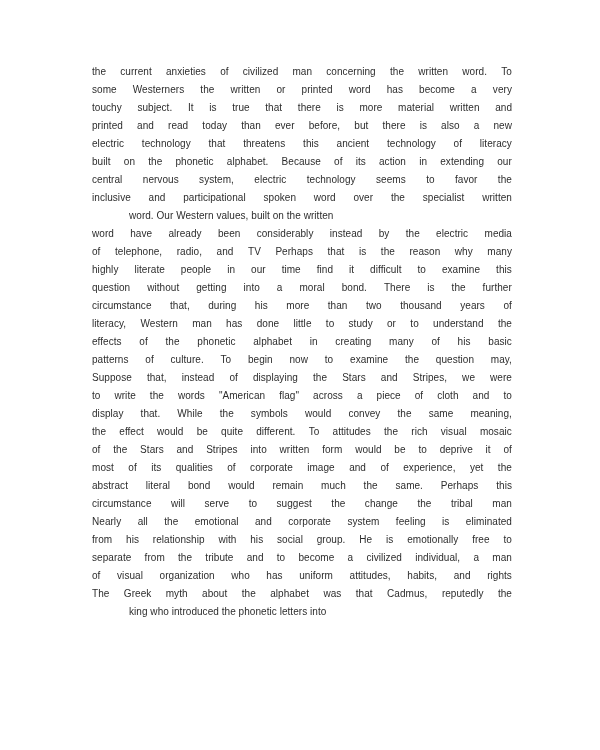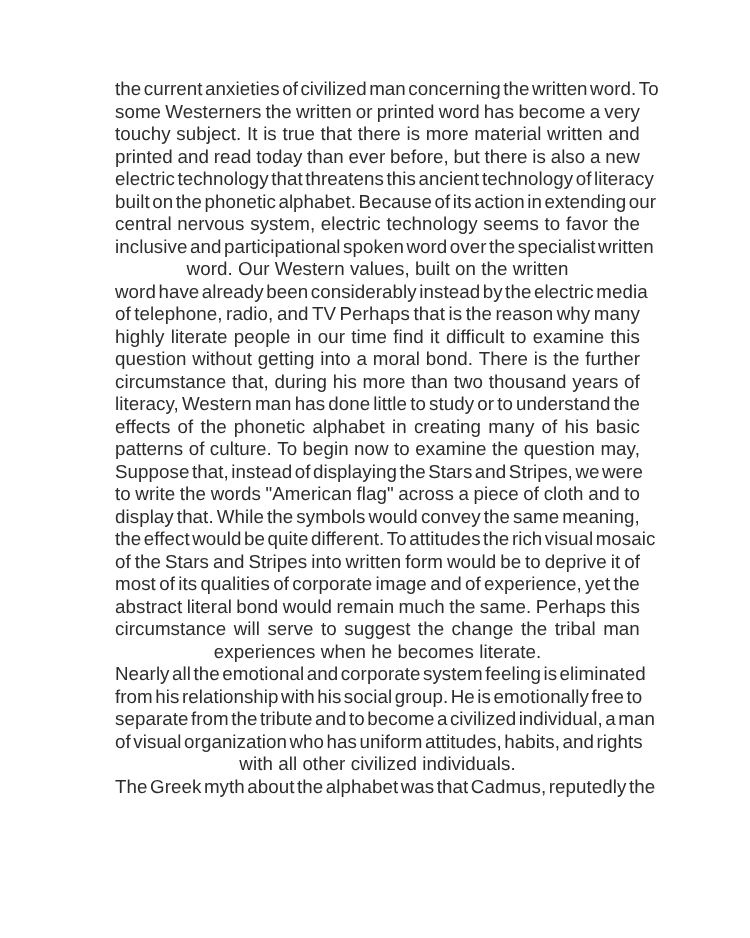--- a/index.html
+++ b/index.html
@@ -20,24 +20,23 @@
     top: 0;
     width: 600px;
     height: 750px;
     background: #ffffff;
   }
   .text-block {
     position: absolute;
     left: 92px;
     top: 63px;
     width: 420px;
-    font-size: 15px;
+    font-size: 10px;
     color: #2d2d2d;
     letter-spacing: 0.05px;
-    text-align: center;
   }
   
   .line {
     display: flex;
     justify-content: space-between;
     height: 18px;
     line-height: 18px;
     align-items: baseline;
   }
   .line span {
@@ -45,20 +44,21 @@
     flex: 0 0 auto;
     margin-right: 2px;
   }
   .line span:last-child {
     margin-right: 0;
   }
   
   .line.last {
     display: block;
     white-space: pre;
+    margin-left: 37px;
   }
 </style>
 </head>
 <body>
 
 <div class="page">
   <div class="text-block" id="text-block">
       <div class="line">
         <span>the</span>
         <span>current</span>
@@ -368,21 +368,20 @@
         <span>will</span>
         <span>serve</span>
         <span>to</span>
         <span>suggest</span>
         <span>the</span>
         <span>change</span>
         <span>the</span>
         <span>tribal</span>
         <span>man</span>
       </div>
-      <div class="line last">experiences when he becomes literate.</div>
       <div class="line">
         <span>Nearly</span>
         <span>all</span>
         <span>the</span>
         <span>emotional</span>
         <span>and</span>
         <span>corporate</span>
         <span>system</span>
         <span>feeling</span>
         <span>is</span>
@@ -421,28 +420,28 @@
         <span>visual</span>
         <span>organization</span>
         <span>who</span>
         <span>has</span>
         <span>uniform</span>
         <span>attitudes,</span>
         <span>habits,</span>
         <span>and</span>
         <span>rights</span>
       </div>
-      <div class="line last">with all other civilized individuals.</div>
       <div class="line">
         <span>The</span>
         <span>Greek</span>
         <span>myth</span>
         <span>about</span>
         <span>the</span>
         <span>alphabet</span>
         <span>was</span>
         <span>that</span>
         <span>Cadmus,</span>
         <span>reputedly</span>
         <span>the</span>
       </div>
+      <div class="line last">king who introduced the phonetic letters into</div>
     </div>
 </div>
 
 </body></html>

